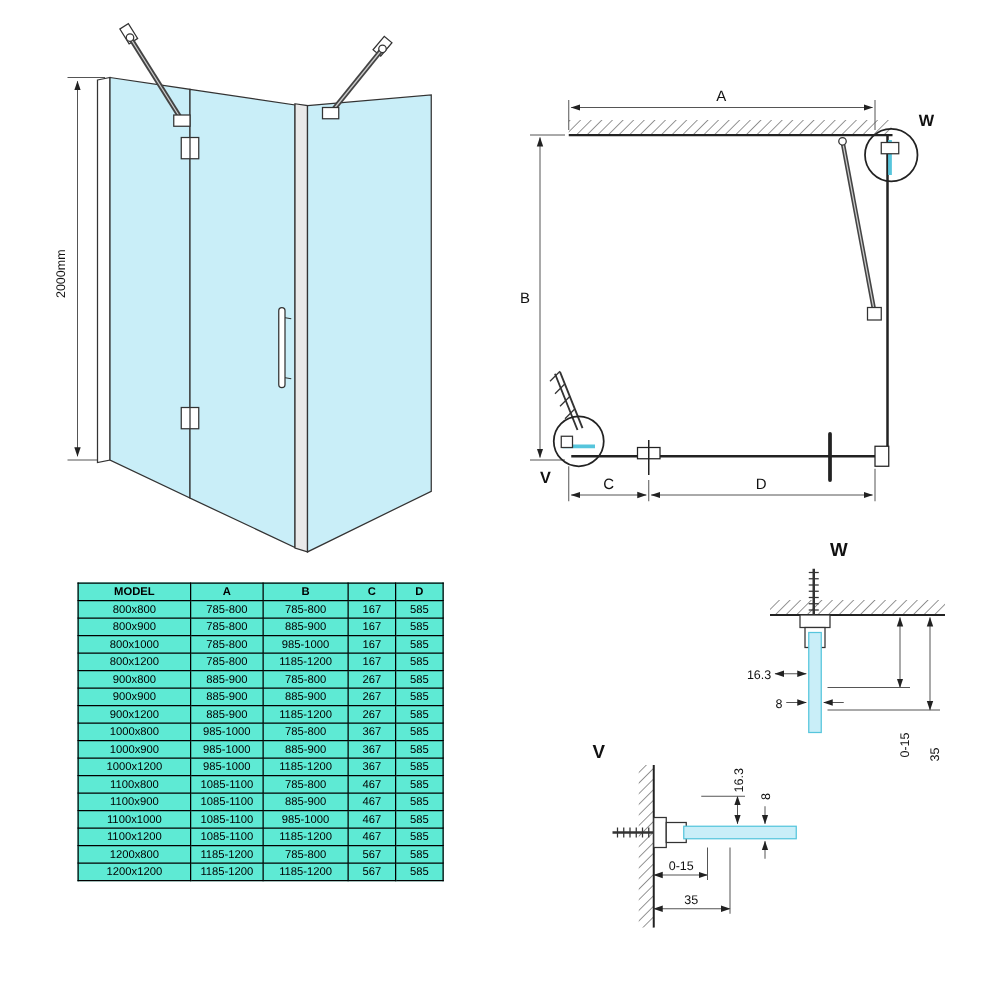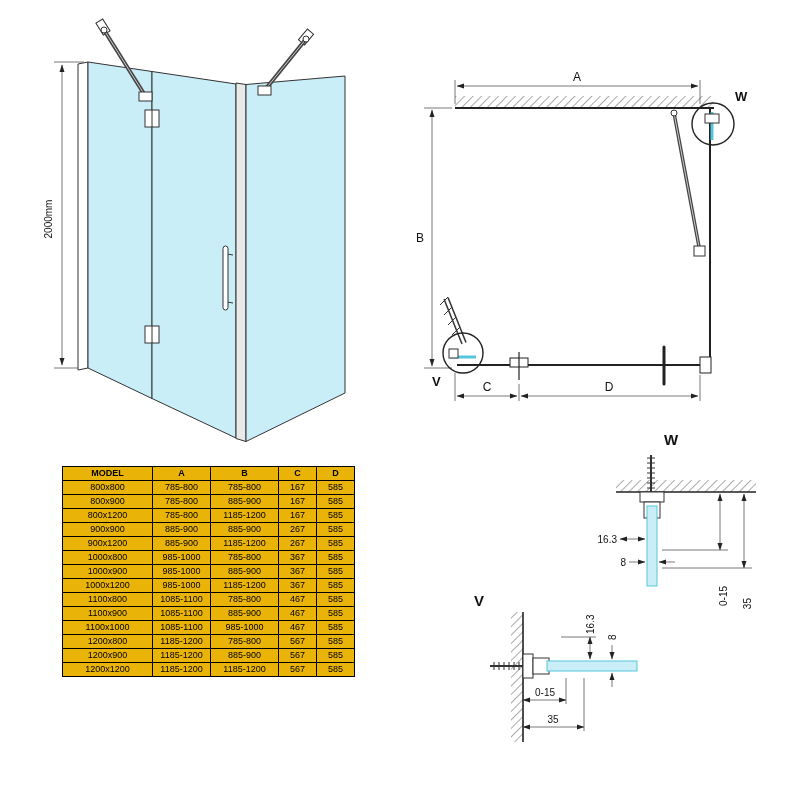--- a/index.html
+++ b/index.html
@@ -3,21 +3,21 @@
 <meta charset="utf-8">
 <style>
   * { margin:0; padding:0; box-sizing:border-box; }
   html,body { width:800px; height:800px; background:#ffffff; }
   body { position:relative; font-family:"Liberation Sans", sans-serif; }
   svg.drawing { position:absolute; left:0; top:0; }
   .dim-text { font-size:10px; fill:#111; }
   .letter { font-size:12px; fill:#111; }
   .marker-letter { font-size:13px; font-weight:bold; fill:#111; }
   .title-text { font-size:15px; font-weight:bold; fill:#111; }
-  .table-wrap { position:absolute; left:62px; top:466px; background:#eab308; }
+  .table-wrap { position:absolute; left:62px; top:466px; background:#5eead4; }
   table.spec { border-collapse:collapse; }
   table.spec th, table.spec td {
     border:1px solid #000; font-size:9px; line-height:11px;
     text-align:center; padding:1px 3px; height:14px; white-space:nowrap;
   }
   table.spec th { font-weight:bold; }
 </style>
 </head>
 <body>
 
@@ -244,24 +244,38 @@
           <td>585</td>
         </tr>
         <tr>
           <td>800x900</td>
           <td>785-800</td>
           <td>885-900</td>
           <td>167</td>
           <td>585</td>
         </tr>
         <tr>
+          <td>800x1000</td>
+          <td>785-800</td>
+          <td>985-1000</td>
+          <td>167</td>
+          <td>585</td>
+        </tr>
+        <tr>
           <td>800x1200</td>
           <td>785-800</td>
           <td>1185-1200</td>
           <td>167</td>
+          <td>585</td>
+        </tr>
+        <tr>
+          <td>900x800</td>
+          <td>885-900</td>
+          <td>785-800</td>
+          <td>267</td>
           <td>585</td>
         </tr>
         <tr>
           <td>900x900</td>
           <td>885-900</td>
           <td>885-900</td>
           <td>267</td>
           <td>585</td>
         </tr>
         <tr>
@@ -307,30 +321,30 @@
           <td>585</td>
         </tr>
         <tr>
           <td>1100x1000</td>
           <td>1085-1100</td>
           <td>985-1000</td>
           <td>467</td>
           <td>585</td>
         </tr>
         <tr>
+          <td>1100x1200</td>
+          <td>1085-1100</td>
+          <td>1185-1200</td>
+          <td>467</td>
+          <td>585</td>
+        </tr>
+        <tr>
           <td>1200x800</td>
           <td>1185-1200</td>
           <td>785-800</td>
-          <td>567</td>
-          <td>585</td>
-        </tr>
-        <tr>
-          <td>1200x900</td>
-          <td>1185-1200</td>
-          <td>885-900</td>
           <td>567</td>
           <td>585</td>
         </tr>
         <tr>
           <td>1200x1200</td>
           <td>1185-1200</td>
           <td>1185-1200</td>
           <td>567</td>
           <td>585</td>
         </tr>

